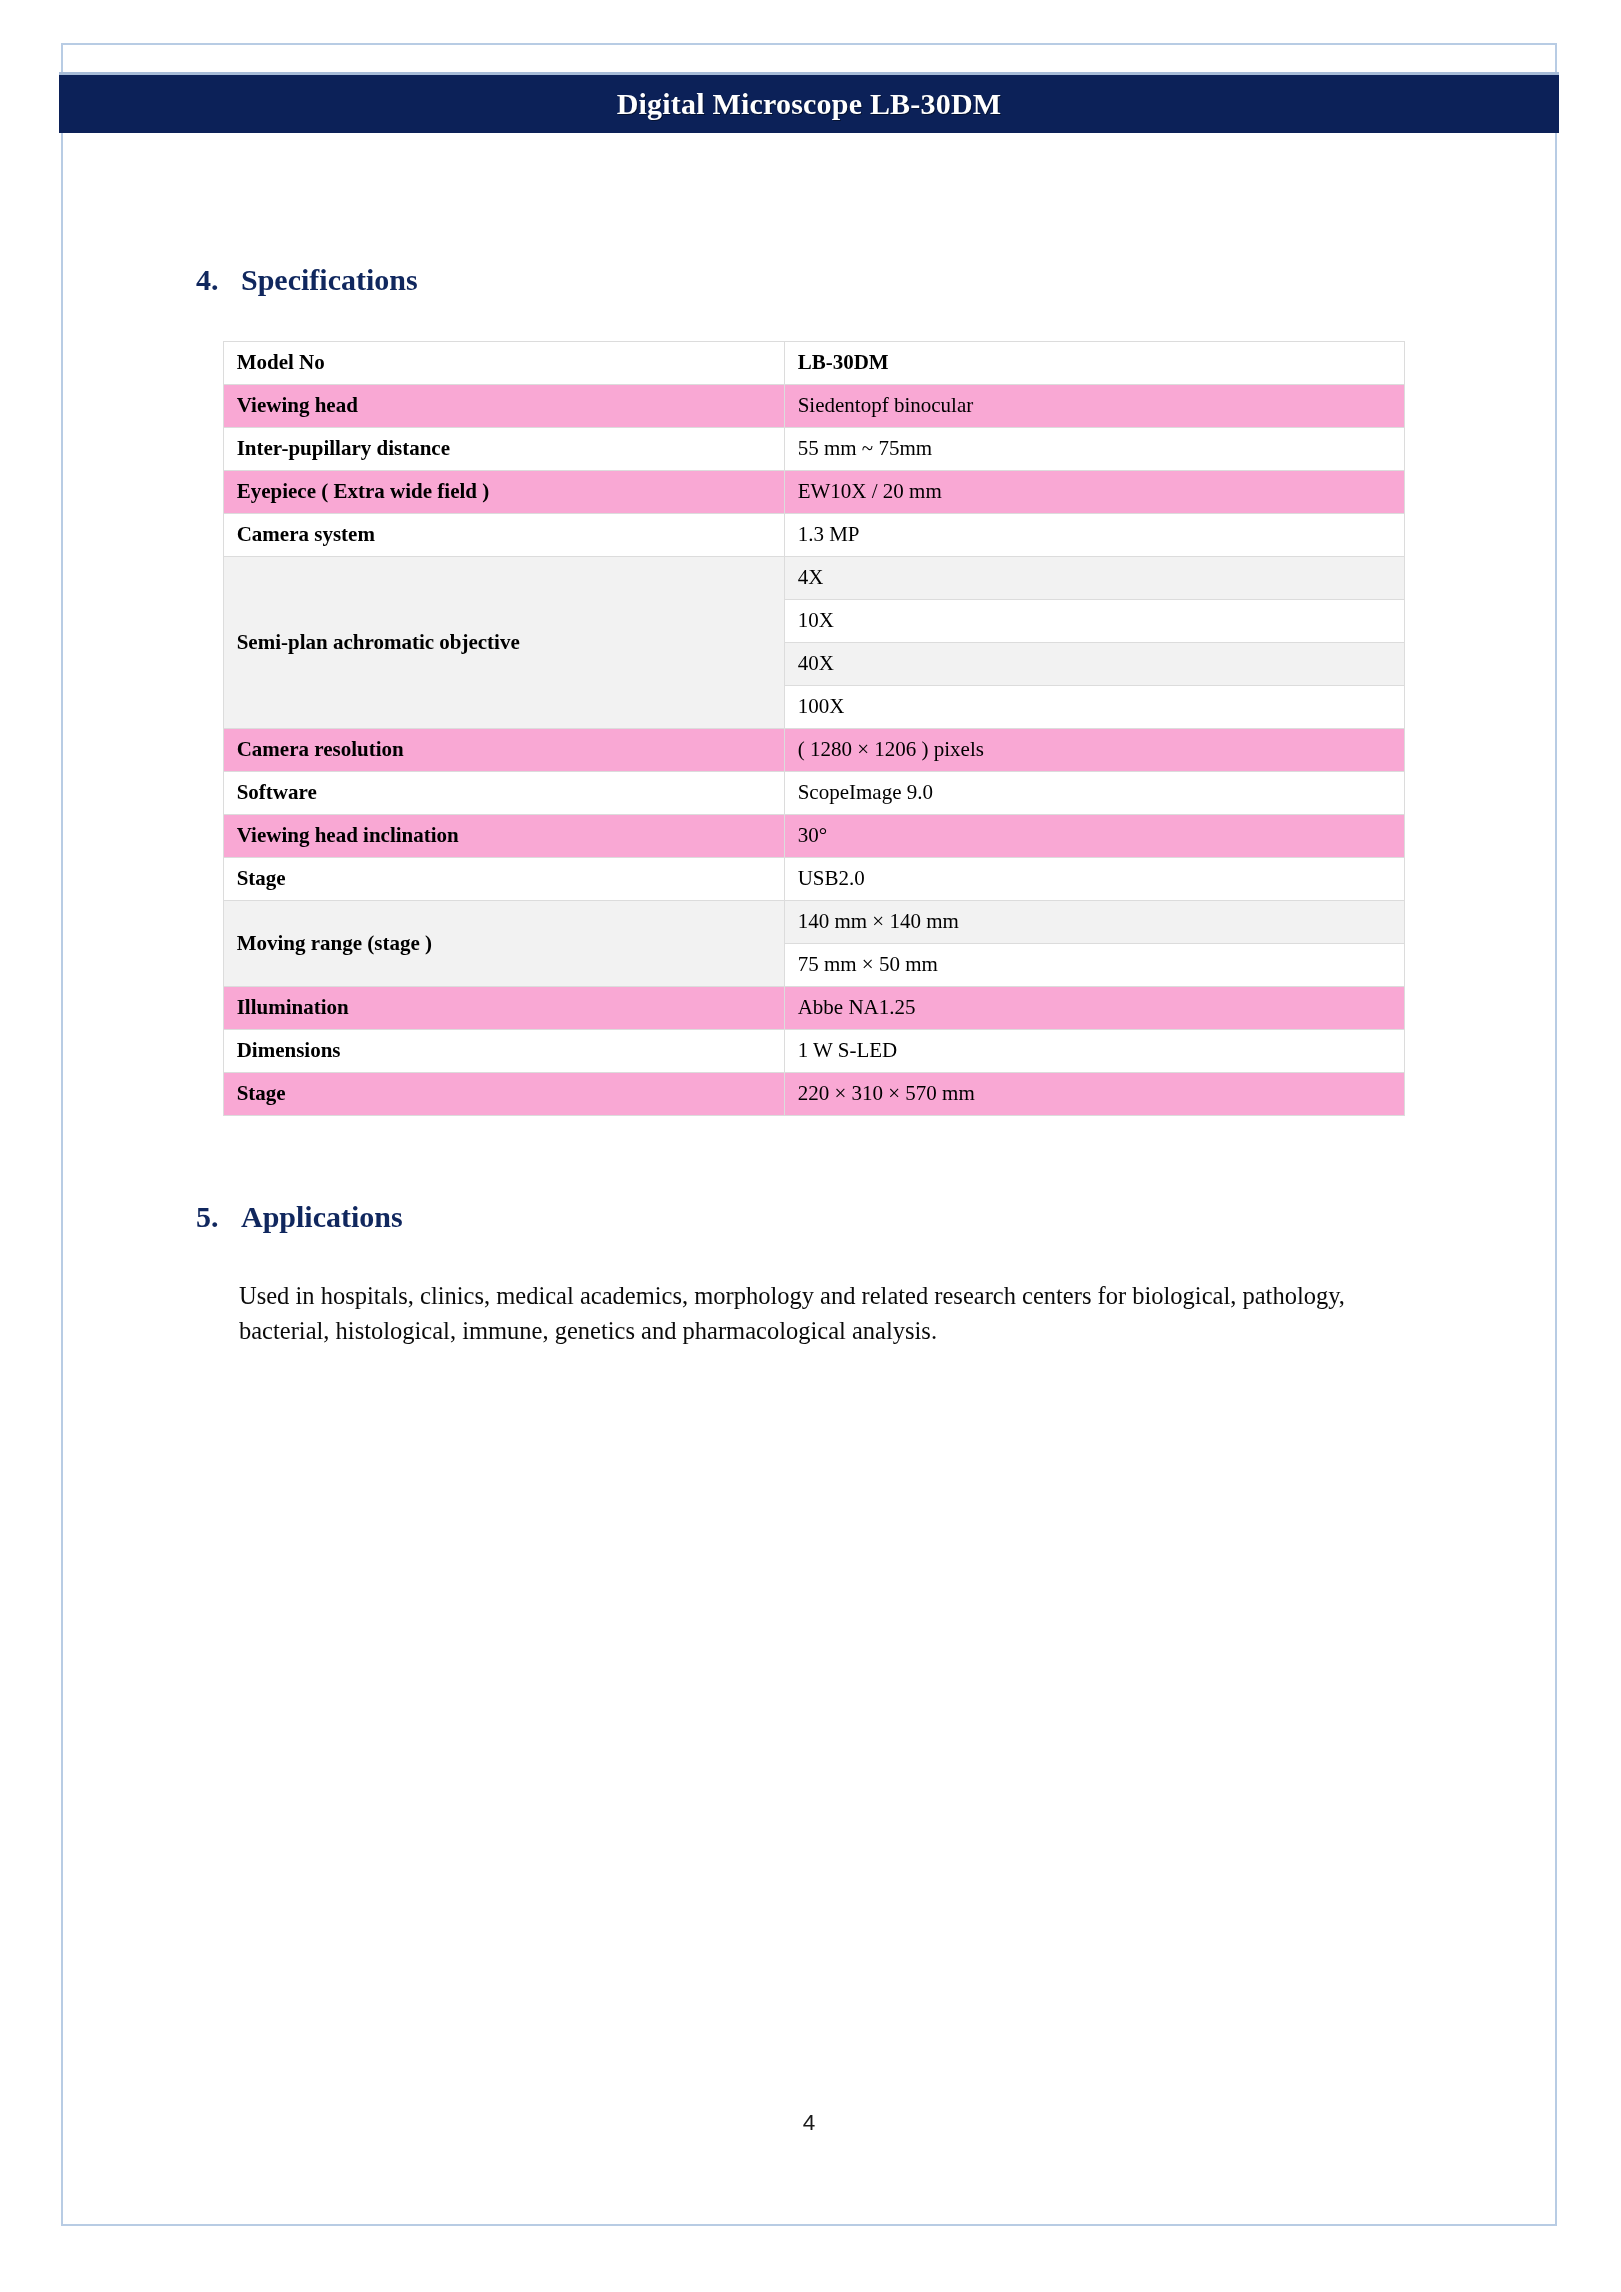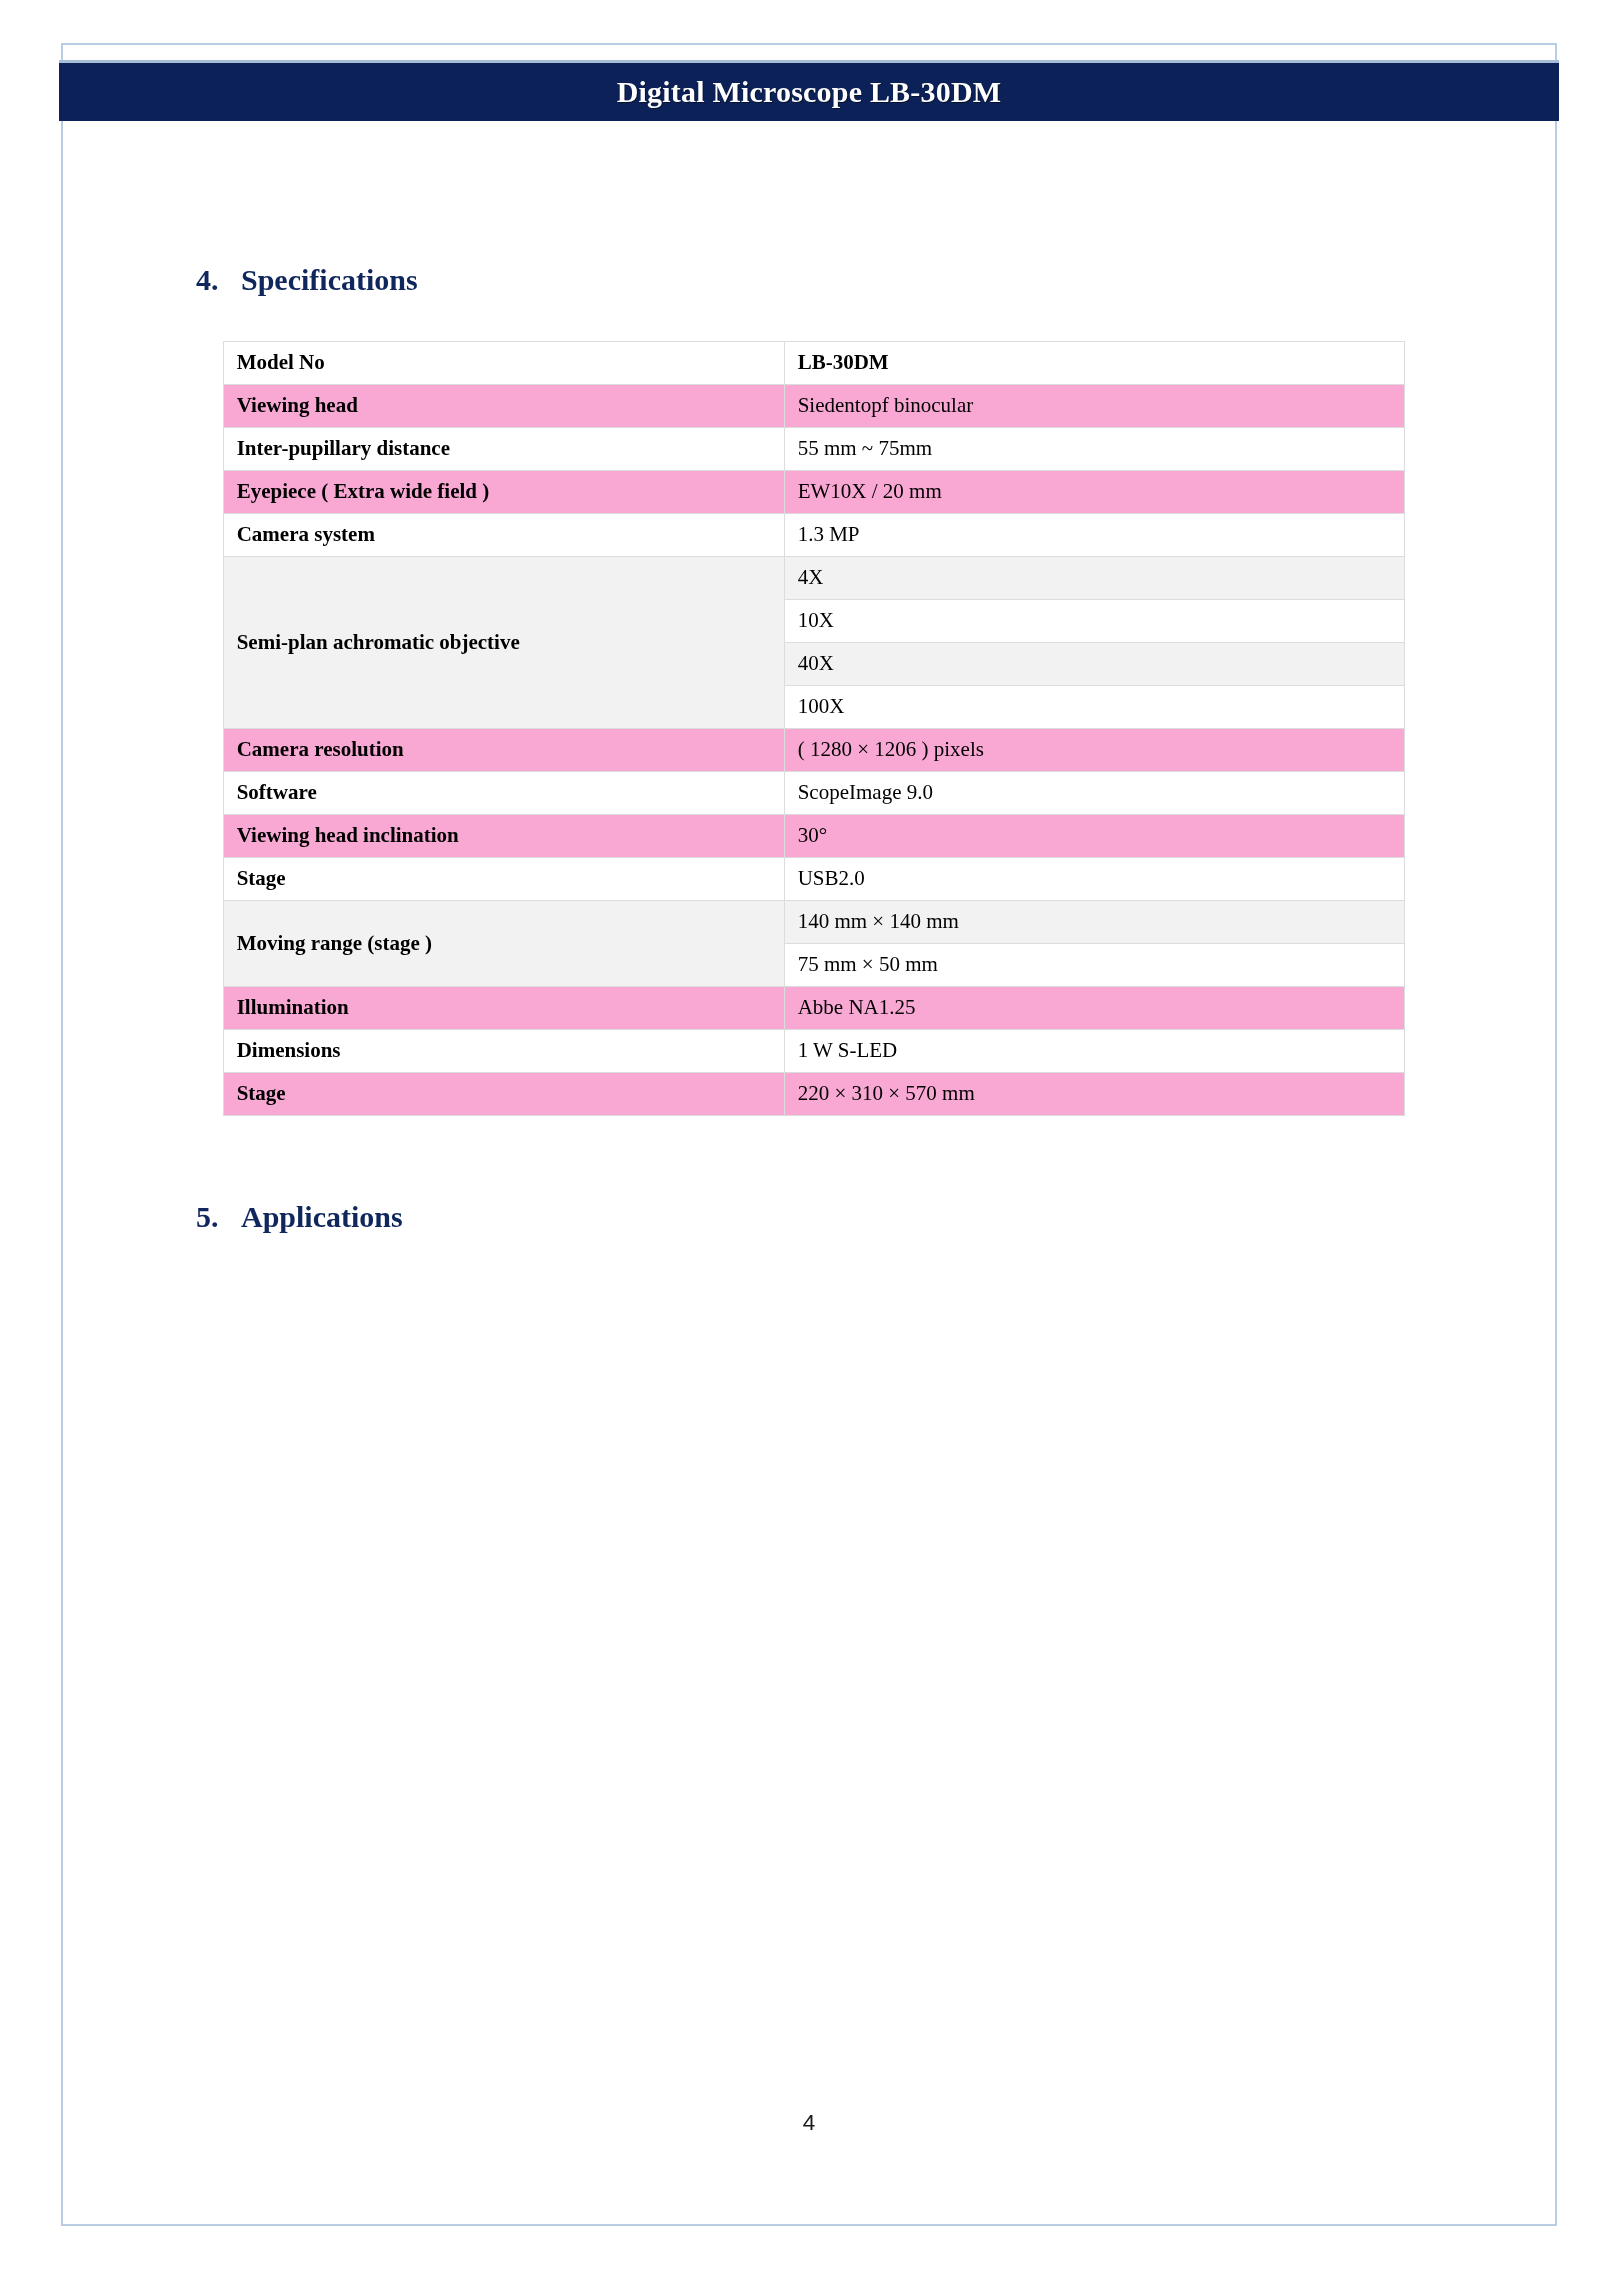--- a/index.html
+++ b/index.html
@@ -19,21 +19,21 @@
     width: 1496px;
     height: 2183px;
     border: 2px solid #b8cce4;
     background: #ffffff;
   }
 
   
   .header-bar {
     position: absolute;
     left: 59px;
-    top: 60px;
+    top: 72px;
     width: 1500px;
     height: 61px;
     background: #0c2158;
     border-top: 3.9px solid #a7bcd8;
     display: flex;
     align-items: center;
     justify-content: center;
     z-index: 5;
   }
 
@@ -226,20 +226,21 @@
           </tr>
         </tbody>
       </table>
     </div>
 
     <div class="section-heading" id="heading-applications">
       <span class="num">5.</span>
       <span>Applications</span>
     </div>
 
+    <p class="applications-text">Used in hospitals, clinics, medical academics, morphology and related research centers for biological, pathology, bacterial, histological, immune, genetics and pharmacological analysis.</p>
 
   </div>
 
   <div class="page-number">4</div>
 
 </div>
 
 <div class="header-bar">
   <span class="header-title">Digital Microscope LB-30DM</span>
 </div>

